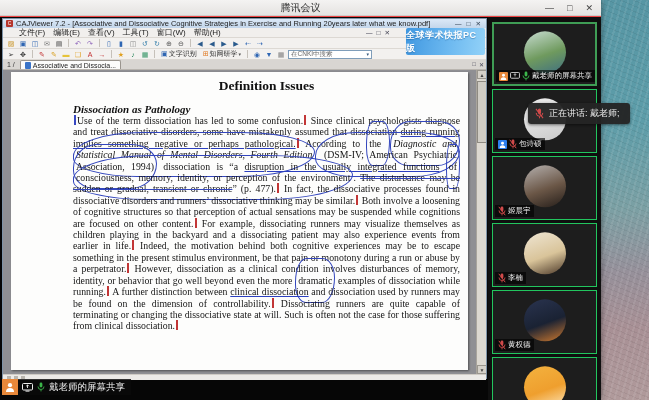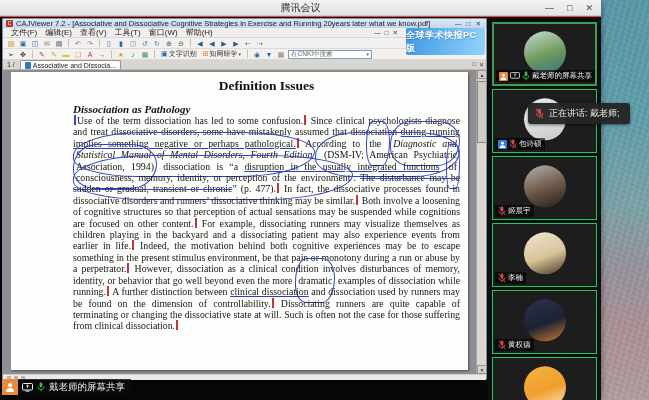--- a/index.html
+++ b/index.html
@@ -30,21 +30,21 @@
   .caj { position:absolute; left:2px; top:1px; width:485px; height:361px;
     background:#ece9e6; border:1px solid #7e93a7; font-size:8px; }
   .cajtitle { height:9px; background:linear-gradient(#dcE9f7,#c3d6eb); display:flex; align-items:center;
     padding:0 3px; gap:3px; }
   .cajtitle .appicon { width:7px; height:7px; background:#b5352c; color:#fff; font-size:5px; line-height:7px;
     text-align:center; border-radius:1px; flex:0 0 auto; }
   .cajtitle .t { font-size:7.5px; color:#222; white-space:nowrap; overflow:hidden; flex:1 1 auto; }
   .cajtitle .wc { display:flex; gap:5px; margin-right:2px; }
   .cajtitle .wc span { font-size:6.5px; color:#345; }
   .menubar { height:10px; background:#f1efed; border-bottom:1px solid #dcd8d3; display:flex;
-    align-items:center; padding:0 8px; gap:8px; }
+    align-items:center; padding:0 16px; gap:8px; }
   .menubar .mi { font-size:8px; color:#222; }
   .menubar .cc { margin-left:auto; margin-right:80px; display:flex; gap:4px; }
   .menubar .cc span { font-size:6.5px; color:#445; }
   .tbar { height:11px; background:#f3f1ef; border-bottom:1px solid #ddd9d4; display:flex;
     align-items:center; padding:0 3px; gap:2px; }
   .ticon { width:10px; height:9px; font-size:7px; line-height:9px; text-align:center;
     border-radius:1px; flex:0 0 auto; }
   .tsep { width:1px; height:8px; background:#c6c1ba; margin:0 2px; flex:0 0 auto; }
   .tlabel { font-size:7px; color:#333; white-space:nowrap; padding:0 2px; display:flex; align-items:center; gap:1px; }
   .searchbox { width:84px; height:9px; background:#fff; border:1px solid #7f9db9; font-size:6.5px;

